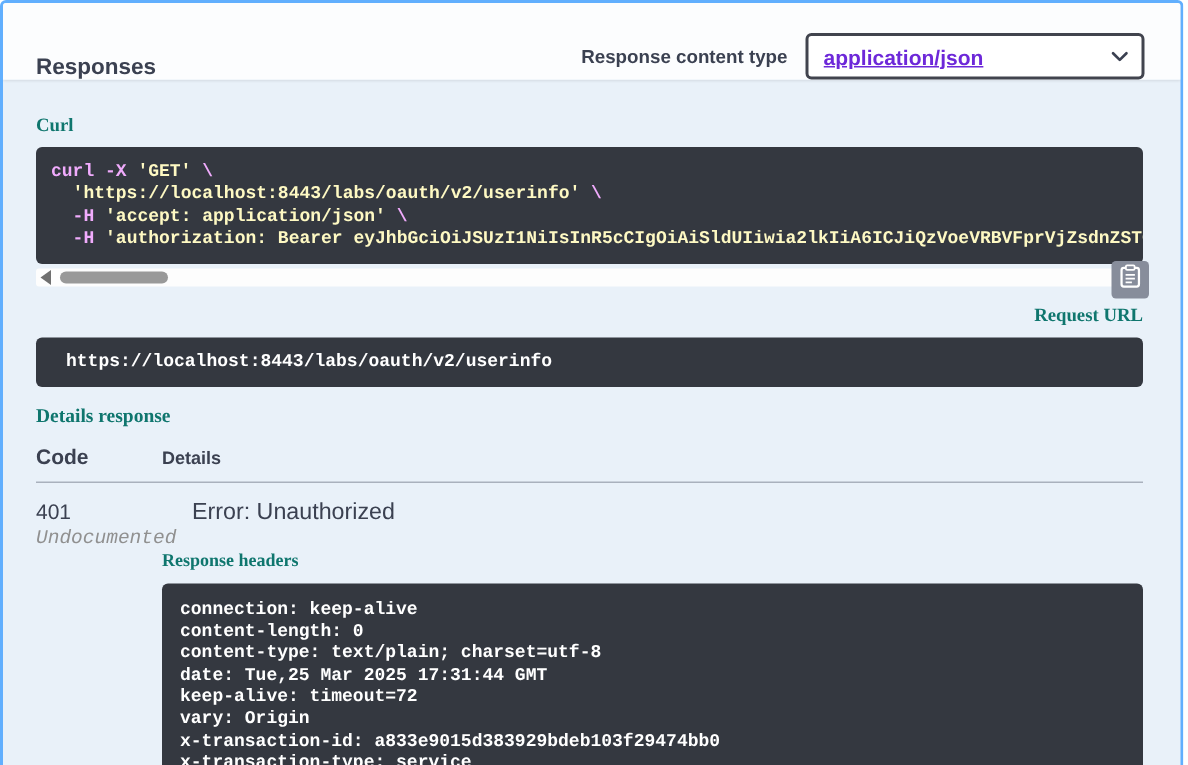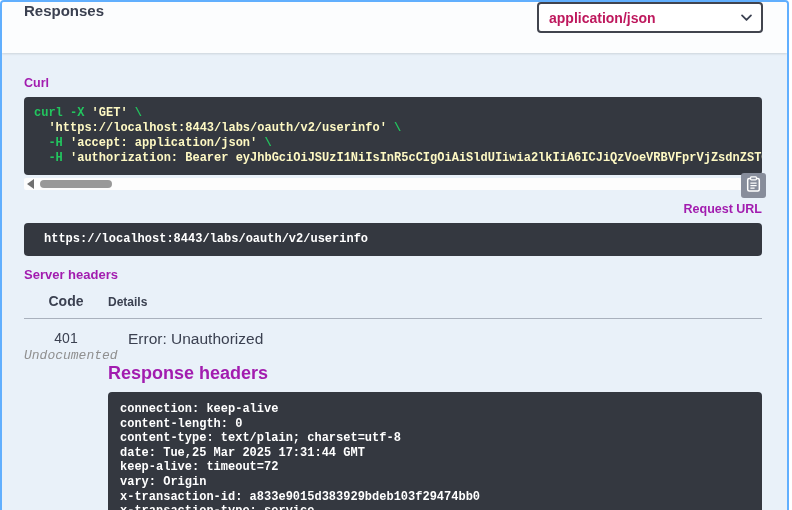--- a/index.html
+++ b/index.html
@@ -4,43 +4,43 @@
 <style>
   * { box-sizing: border-box; margin: 0; padding: 0; }
   html,body { width:792px; height:510px; overflow:hidden; background:#fff;
     font-family:"Liberation Sans", sans-serif; color:#3b4151; }
   .panel { position:absolute; left:0; top:0; width:789px; height:510px;
     border:2px solid #61affe; border-bottom:none; border-radius:4px 4px 0 0;
     background:#e9f1f9; overflow:hidden; }
 
   
   .section-header { height:51px; background:rgba(255,255,255,.85);
-    box-shadow:0 1px 2px rgba(0,0,0,.12); display:flex; align-items:flex-start;
+    box-shadow:0 1px 2px rgba(0,0,0,.12); display:flex; align-items:flex-end;
     justify-content:space-between; padding:0 24px 0 22px; position:relative; z-index:2; }
   .hdr-title { font-size:15px; font-weight:700; }
   .hdr-right { display:flex; align-items:center; }
   .ct-label { font-size:12.5px; font-weight:700; margin-right:12px; }
   .select-wrap { position:relative; }
   select.ct-select { width:226px; height:31px; border:2px solid #41444e; border-radius:4px;
     background:#fff; font-family:"Liberation Sans",sans-serif; font-weight:700; font-size:14px;
-    color:#be185d; padding:0 30px 0 10px; appearance:none; -webkit-appearance:none; }
+    color:#6d28d9; padding:0 30px 0 10px; appearance:none;text-decoration:underline; -webkit-appearance:none; }
   .chevron { position:absolute; right:10px; top:9px; pointer-events:none; }
   .chevron svg { display:block; }
 
   
   .body { padding:15px 25px 0 22px; }
-  .block-label { font-size:12.5px; font-weight:700; color:#a21caf; margin:8px 0 7px; }
+  .block-label { font-size:12.5px; font-weight:700; color:#0f766e; margin:8px 0 7px;font-family:Liberation Serif, serif; }
 
   pre.dark { background:#343840; border-radius:4px; color:#fff;
     font-family:"Liberation Mono","DejaVu Sans Mono",monospace; font-weight:700;
     font-size:12px; line-height:15px; white-space:pre; overflow:hidden; }
   .curl-wrap { position:relative; }
   pre.curl { padding:9px 10px; height:78px; }
   .tok-string { color:#fef9c3; }
-  .tok-plain { color:#22c55e; }
+  .tok-plain { color:#f0abfc; }
 
   
   .hscroll { position:relative; margin-top:3px; height:12px; background:#fdfdfd;
     border-radius:2px; }
   .arrow-left { position:absolute; left:3px; top:1px; width:0; height:0;
     border-top:5px solid transparent; border-bottom:5px solid transparent;
     border-right:7px solid #6f6f6f; }
   .arrow-right { position:absolute; right:2px; top:1px; width:0; height:0;
     border-top:5px solid transparent; border-bottom:5px solid transparent;
     border-left:7px solid #8a8a8a; }
@@ -50,40 +50,41 @@
   .copy-btn { position:absolute; right:-4px; bottom:-8px; width:25px; height:25px;
     background:#878d9b; border-radius:3px; display:flex; align-items:center;
     justify-content:center; z-index:3; cursor:pointer; }
 
   pre.requrl { padding:9px 20px; height:33px; }
 
   .srv-label { margin-top:11px; font-size:13px; }
 
   .resp-table-head { display:flex; margin-top:11px; padding-bottom:9px;
     border-bottom:1px solid rgba(90,100,115,.45); }
-  .col-code { width:84px; flex:none;text-align:center; }
+  .col-code { width:84px; flex:none; }
   .code-hdr { font-size:14px; font-weight:700; }
   .details-hdr { font-size:12px; font-weight:700; padding-top:2px; }
 
   .resp-row { display:flex; margin-top:11px; }
   .status-code { font-size:14px; }
   .undoc { font-family:"Liberation Mono","DejaVu Sans Mono",monospace;
     font-style:italic; font-size:13px; color:#909090; margin-top:2px; }
   .resp-message { font-size:15.5px;margin-left:20px; }
-  .rh-label { margin-top:15px; font-size:18px; font-weight:700; }
+  .rh-label { margin-top:15px; font-size:12px; font-weight:700; }
   pre.resp-headers { margin-top:8px; padding:10px 12px; line-height:14.6px; }
 </style>
 </head>
 <body>
 
 <div class="panel">
 
   <div class="section-header">
     <div class="hdr-title">Responses</div>
     <div class="hdr-right">
+      <span class="ct-label">Response content type</span>
       <span class="select-wrap">
         <select class="ct-select"><option>application/json</option></select>
         <span class="chevron">
           <svg width="13" height="13" viewBox="0 0 16 16">
               <path d="M2.5 5.5 L8 11 L13.5 5.5" fill="none" stroke="#3b4151" stroke-width="2.2" stroke-linecap="round" stroke-linejoin="round"></path>
             </svg>
         </span>
       </span>
     </div>
   </div>
@@ -108,21 +109,21 @@
       <div class="hscroll">
         <span class="arrow-left"></span>
         <span class="hthumb"></span>
         <span class="arrow-right"></span>
       </div>
     </div>
 
     <div class="block-label" style="margin-top:12px;text-align:right;">Request URL</div>
     <pre class="dark requrl">https://localhost:8443/labs/oauth/v2/userinfo</pre>
 
-    <div class="block-label srv-label">Server headers</div>
+    <div class="block-label srv-label">Details response</div>
 
     <div class="resp-table-head">
       <div class="col-code code-hdr">Code</div>
       <div class="details-hdr">Details</div>
     </div>
 
     <div class="resp-row">
       <div class="col-code">
         <div class="status-code">401</div>
         <div class="undoc">Undocumented</div>

